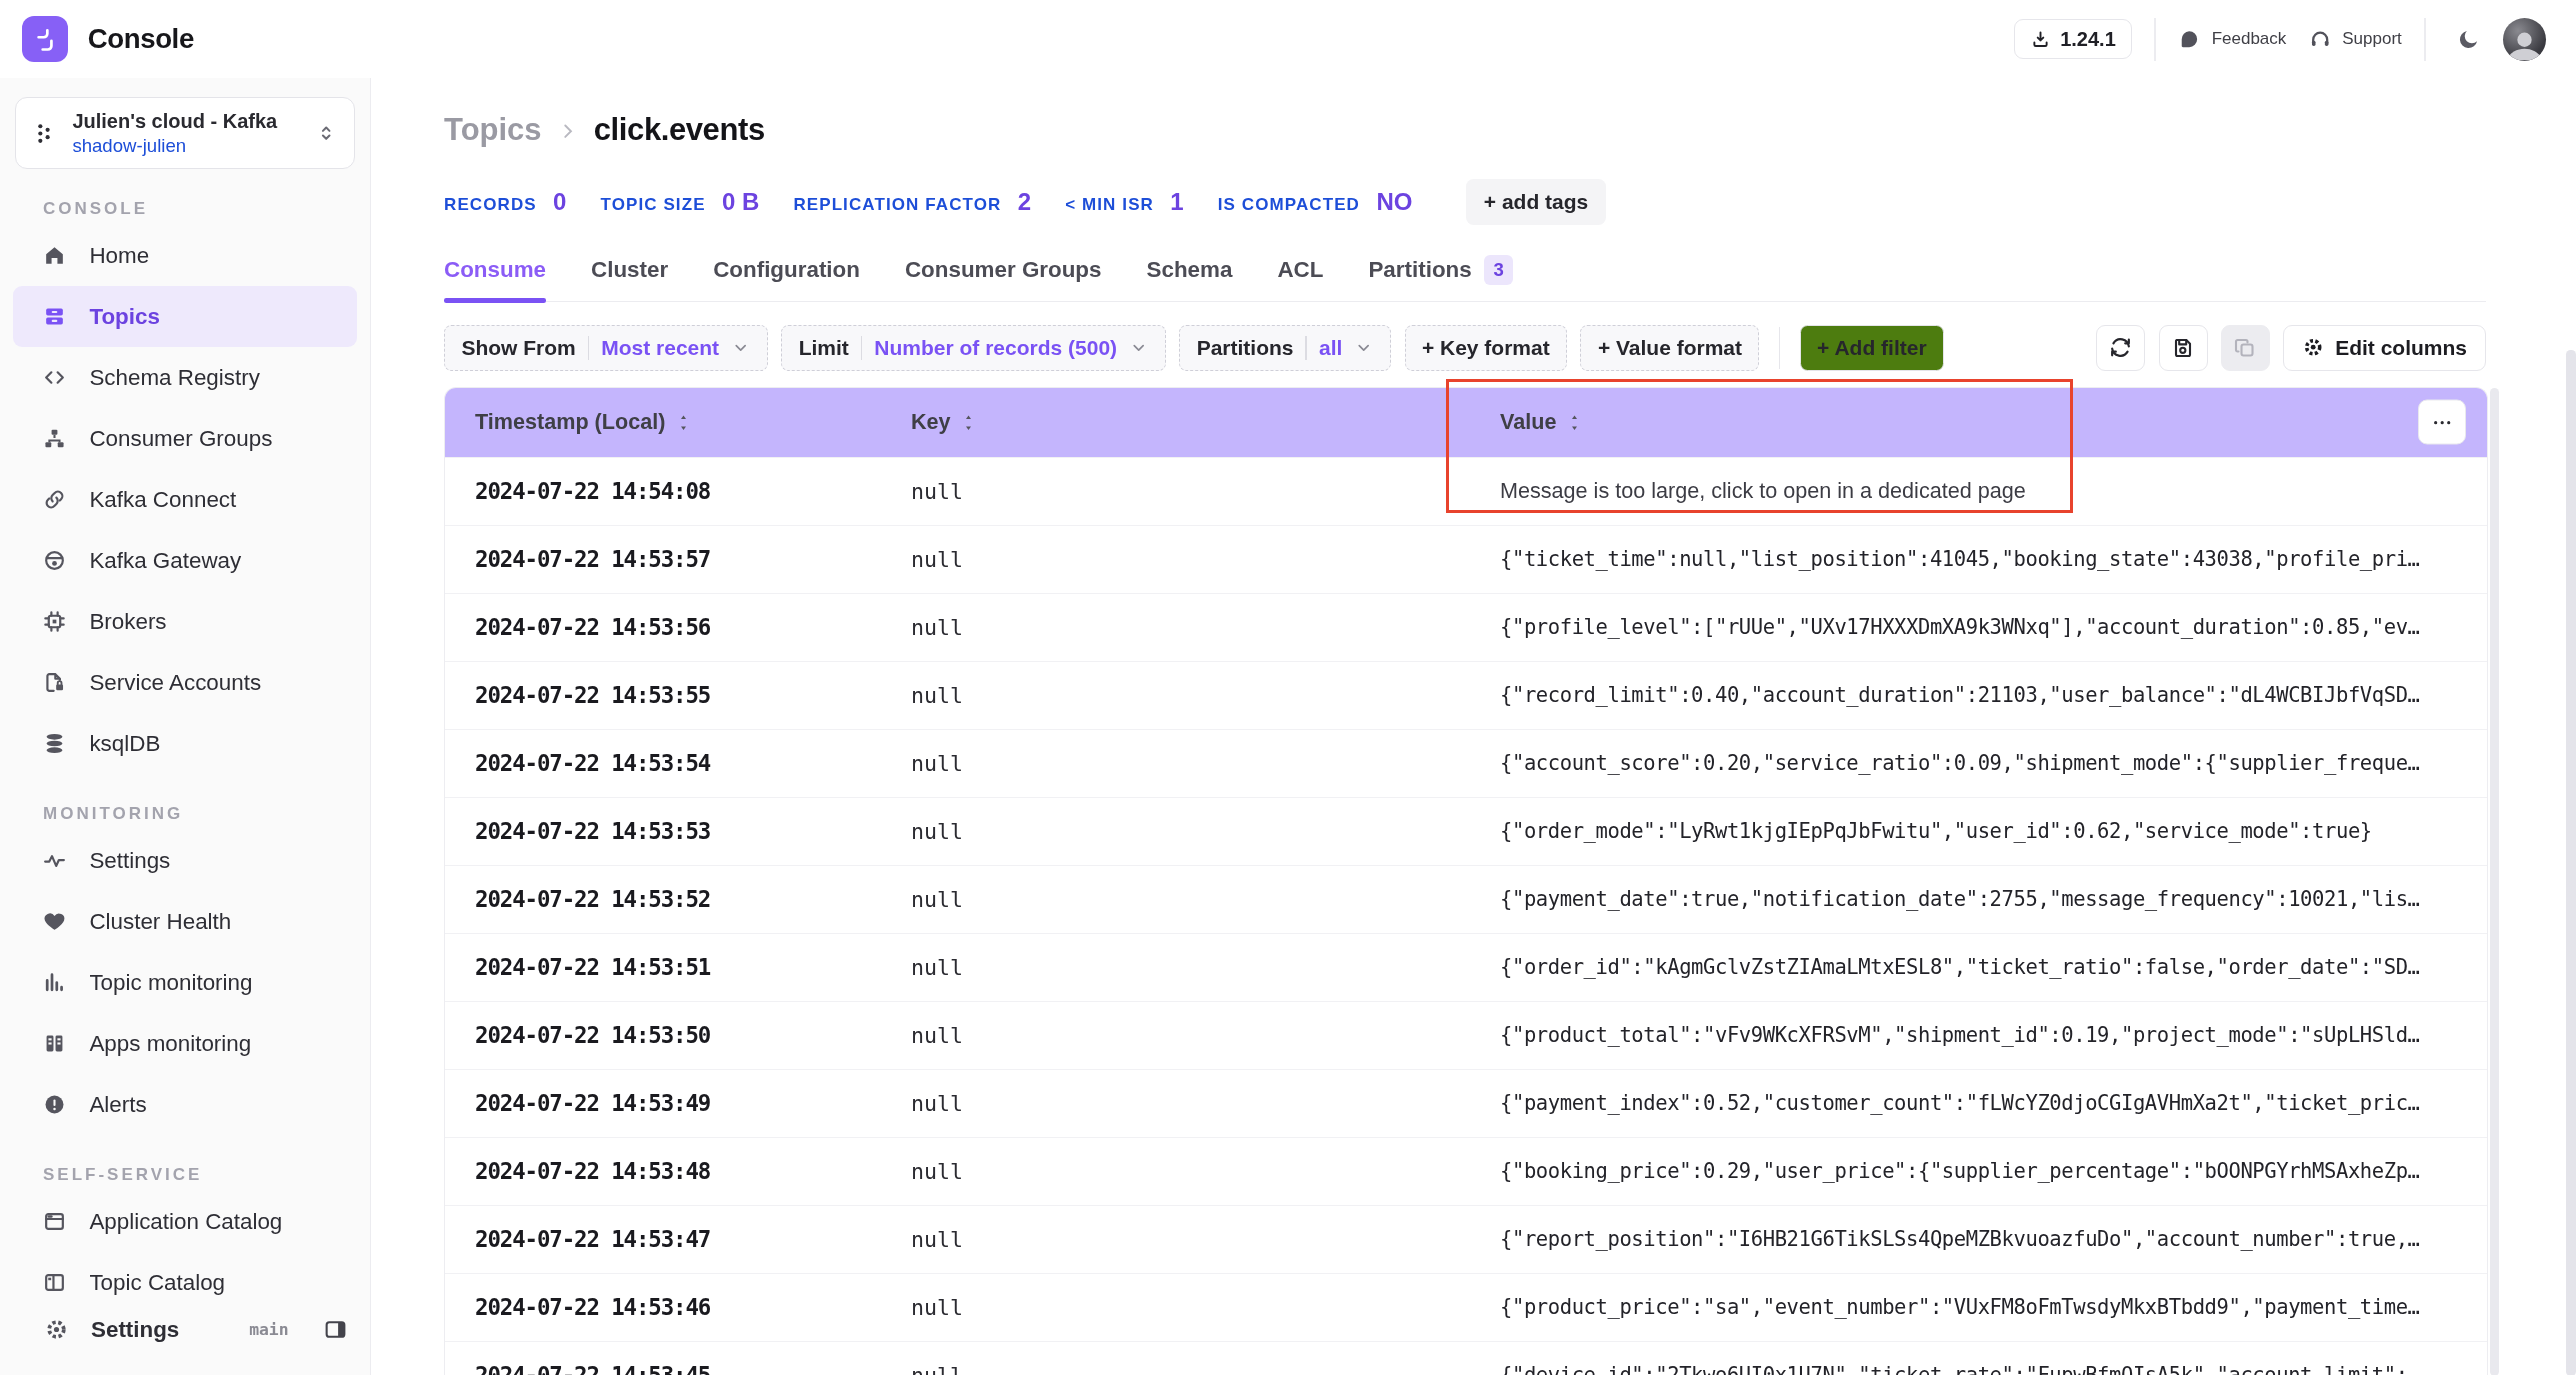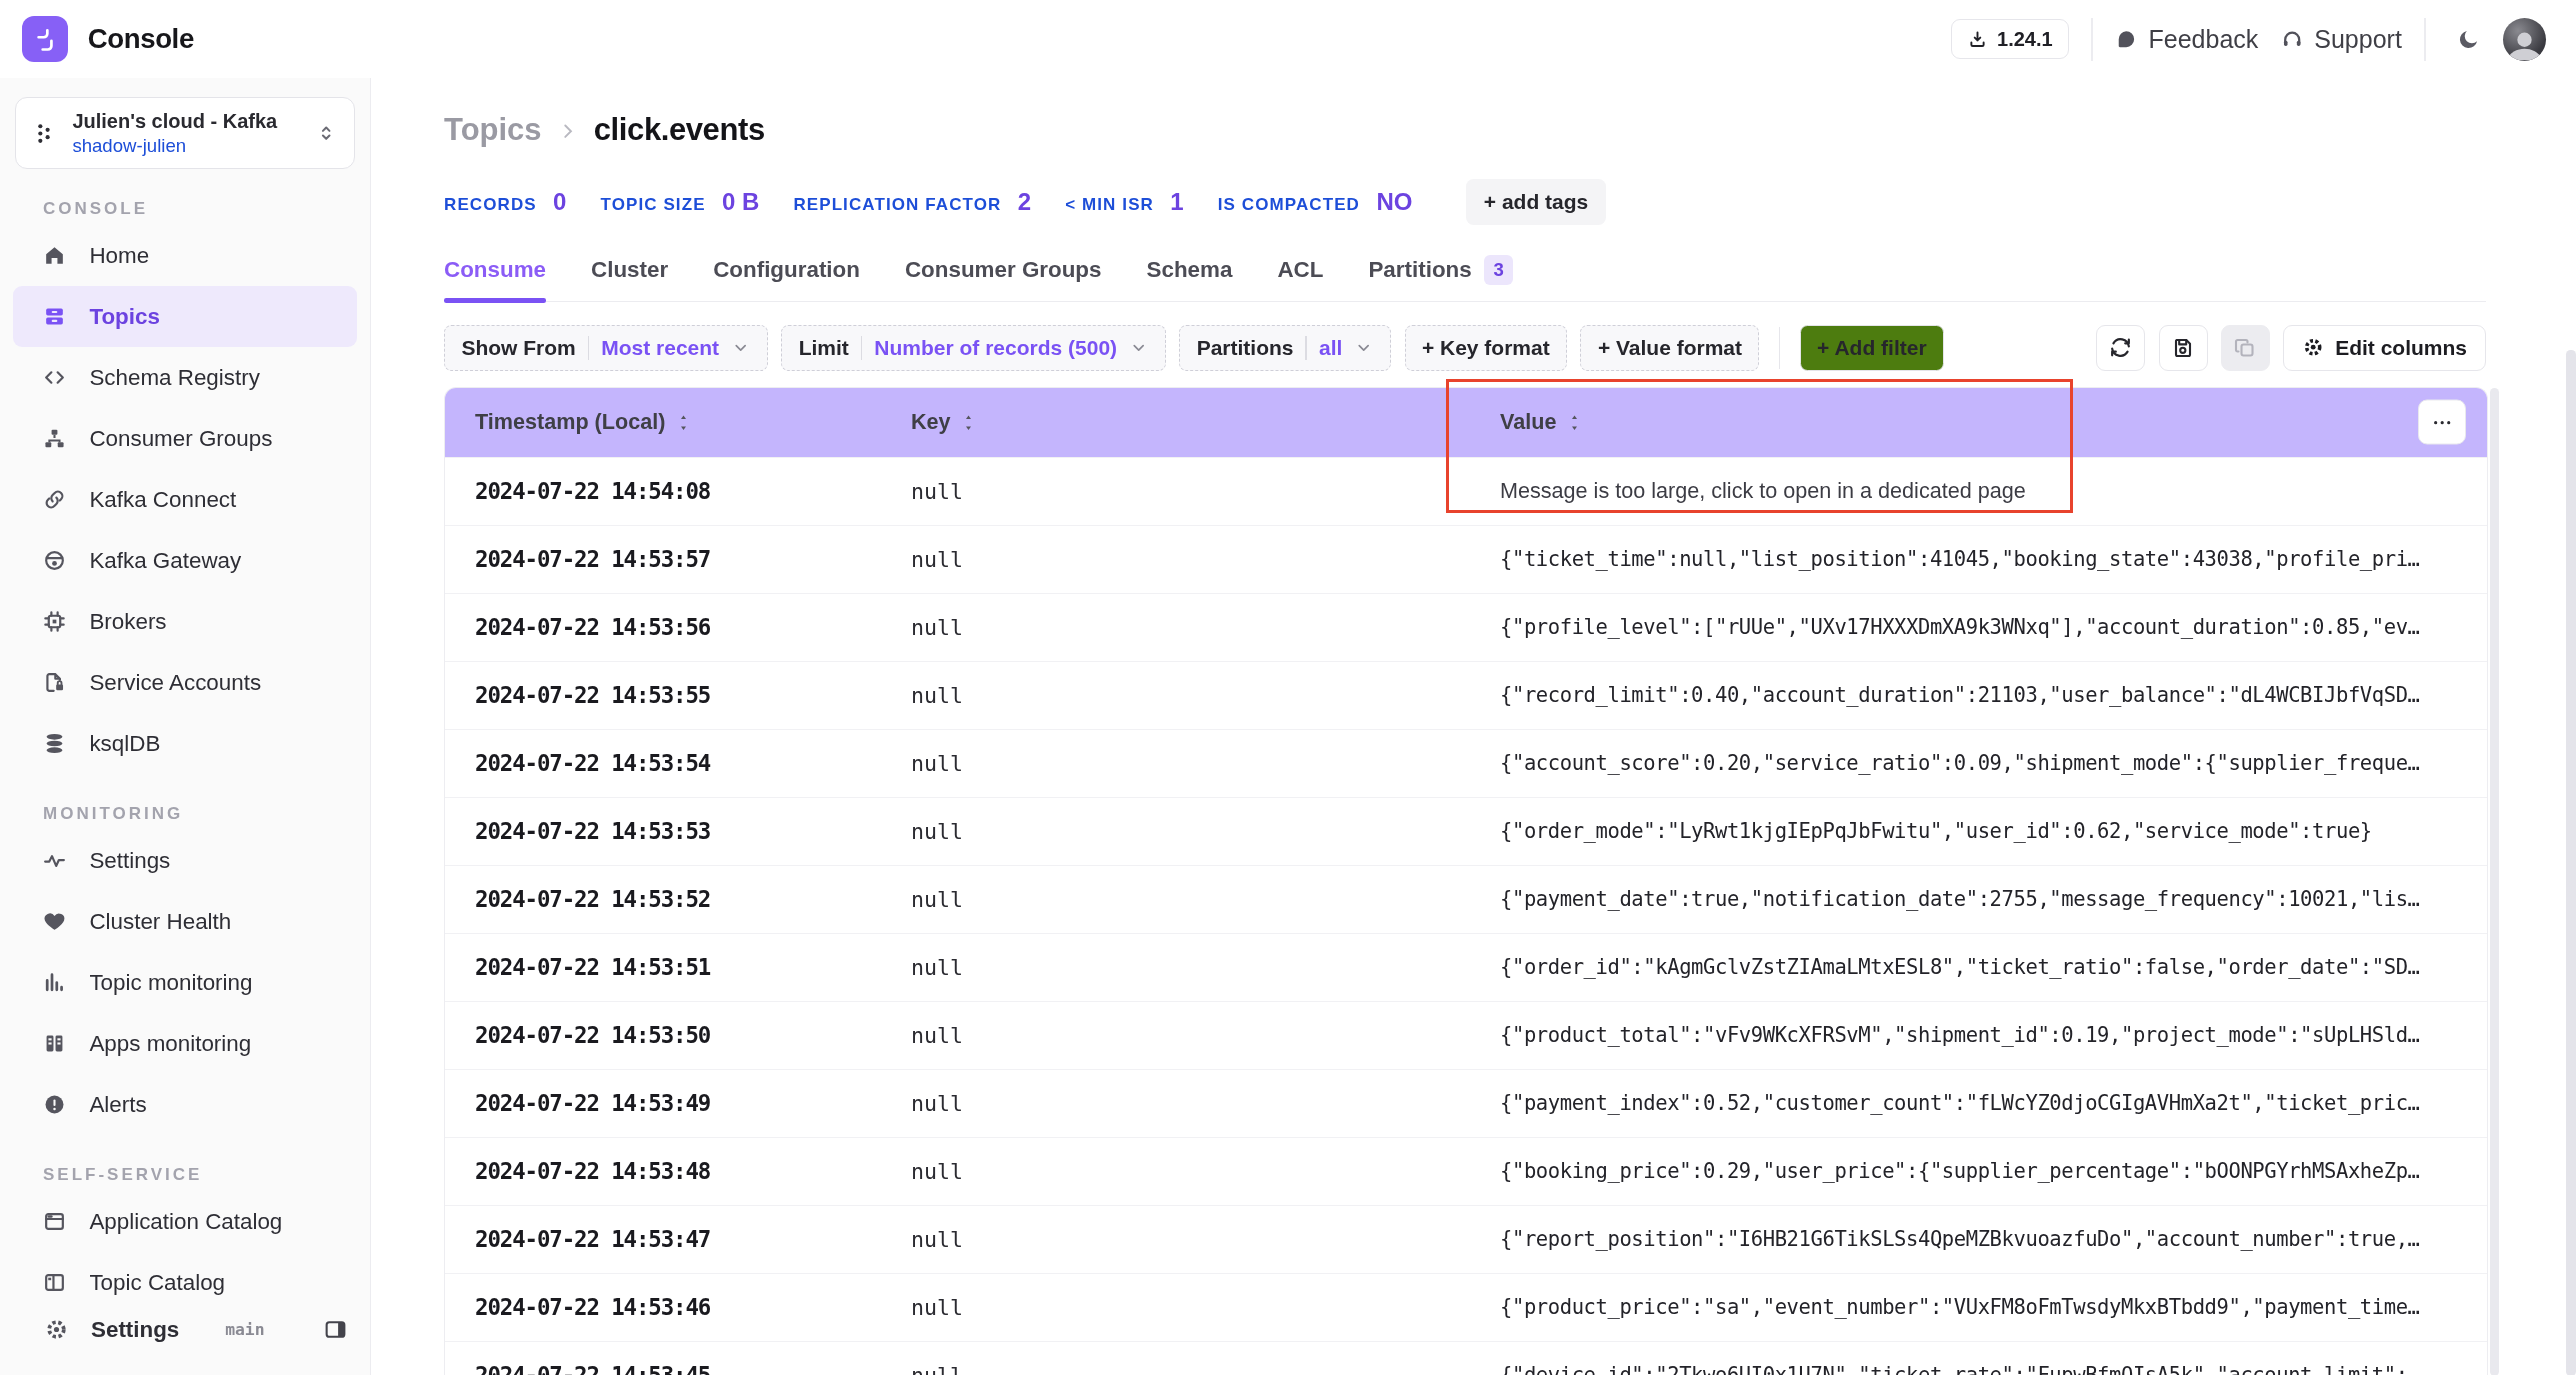--- a/index.html
+++ b/index.html
@@ -11,21 +11,21 @@
   .topbar{height:78px;display:flex;align-items:center;justify-content:space-between;
           padding:0 30px 0 22.4px;background:#fff}
   .brand{display:flex;align-items:center;gap:19.4px}
   .logo{width:46px;height:46px;border-radius:12px;background:#8760f6;display:flex;
         align-items:center;justify-content:center}
   .app-title{font-size:27.6px;font-weight:700;letter-spacing:-0.4px;color:#17171b}
   .topbar-right{display:flex;align-items:center;gap:22.4px}
   .version-btn{display:flex;align-items:center;gap:9px;border:1.5px solid #e6e6eb;border-radius:9px;
                padding:7.5px 15px;font-size:20px;font-weight:700;color:#202026;background:#fff}
   .tb-divider{width:1.5px;height:43px;background:#ececf0}
-  .tb-link{display:flex;align-items:center;gap:11.2px;font-size:25px;color:#3f3f46;font-weight:500}
+  .tb-link{display:flex;align-items:center;gap:11.2px;font-size:17px;color:#3f3f46;font-weight:500}
   .tb-link .ic{color:#52525b}
   .moon-btn{color:#5a5a63;margin-left:7.5px}
   .avatar{width:43px;height:43px;border-radius:50%;overflow:hidden;
           background:radial-gradient(circle at 35% 30%,#8a8a90,#3a3a40 70%);
           display:flex;align-items:flex-end;justify-content:center}
 
   
   .shell{display:flex;height:1298px}
   .sidebar{width:370px;flex-shrink:0;background:#fafafa;border-right:1.5px solid #ececf0;position:relative}
   .cluster-selector{margin:19.4px 15px 0;background:#fff;border:1.5px solid #e4e4e9;border-radius:12px;
@@ -38,21 +38,21 @@
   .nav-section-label{margin:30px 0 6px 43px;font-size:17px;font-weight:700;color:#a3a3ad;
                      letter-spacing:3px}
   .nav-item{height:61px;display:flex;align-items:center;gap:21px;padding-left:28px;margin:0 13.4px;
             border-radius:9px;font-size:22.4px;font-weight:500;color:#2e2e35;cursor:pointer}
   .nav-icon{width:27px;height:27px;display:flex;align-items:center;justify-content:center;color:#55555e}
   .nav-item.active{background:#eee9fc;color:#6c43e0;font-weight:700}
   .nav-item.active .nav-icon{color:#7a52f4}
 
   .settings-row{position:absolute;bottom:0;left:0;right:0;height:69px;display:flex;align-items:center;
                 gap:21px;padding:0 22.4px 12px 43px;font-size:22.4px;font-weight:600;color:#2e2e35}
-  .settings-env{margin-left:auto;margin-right:37px;font-family:"DejaVu Sans Mono",monospace;
+  .settings-env{margin-left:auto;margin-right:13px;font-family:"DejaVu Sans Mono",monospace;
                 font-size:16.4px;color:#8a8a93}
   .panel-toggle{color:#43434b}
 
   
   .main{flex:1;min-width:0;padding-left:73px;position:relative}
   .content{width:2042px}
   .breadcrumb{margin-top:34px;display:flex;align-items:center;gap:16.4px;font-size:31px}
   .bc-parent{color:#9a9aa3;font-weight:700}
   .bc-sep{color:#b9b9c1;font-size:22.4px;transform:translateY(1.5px)}
   .bc-current{color:#141418;font-weight:700;letter-spacing:-0.4px}

